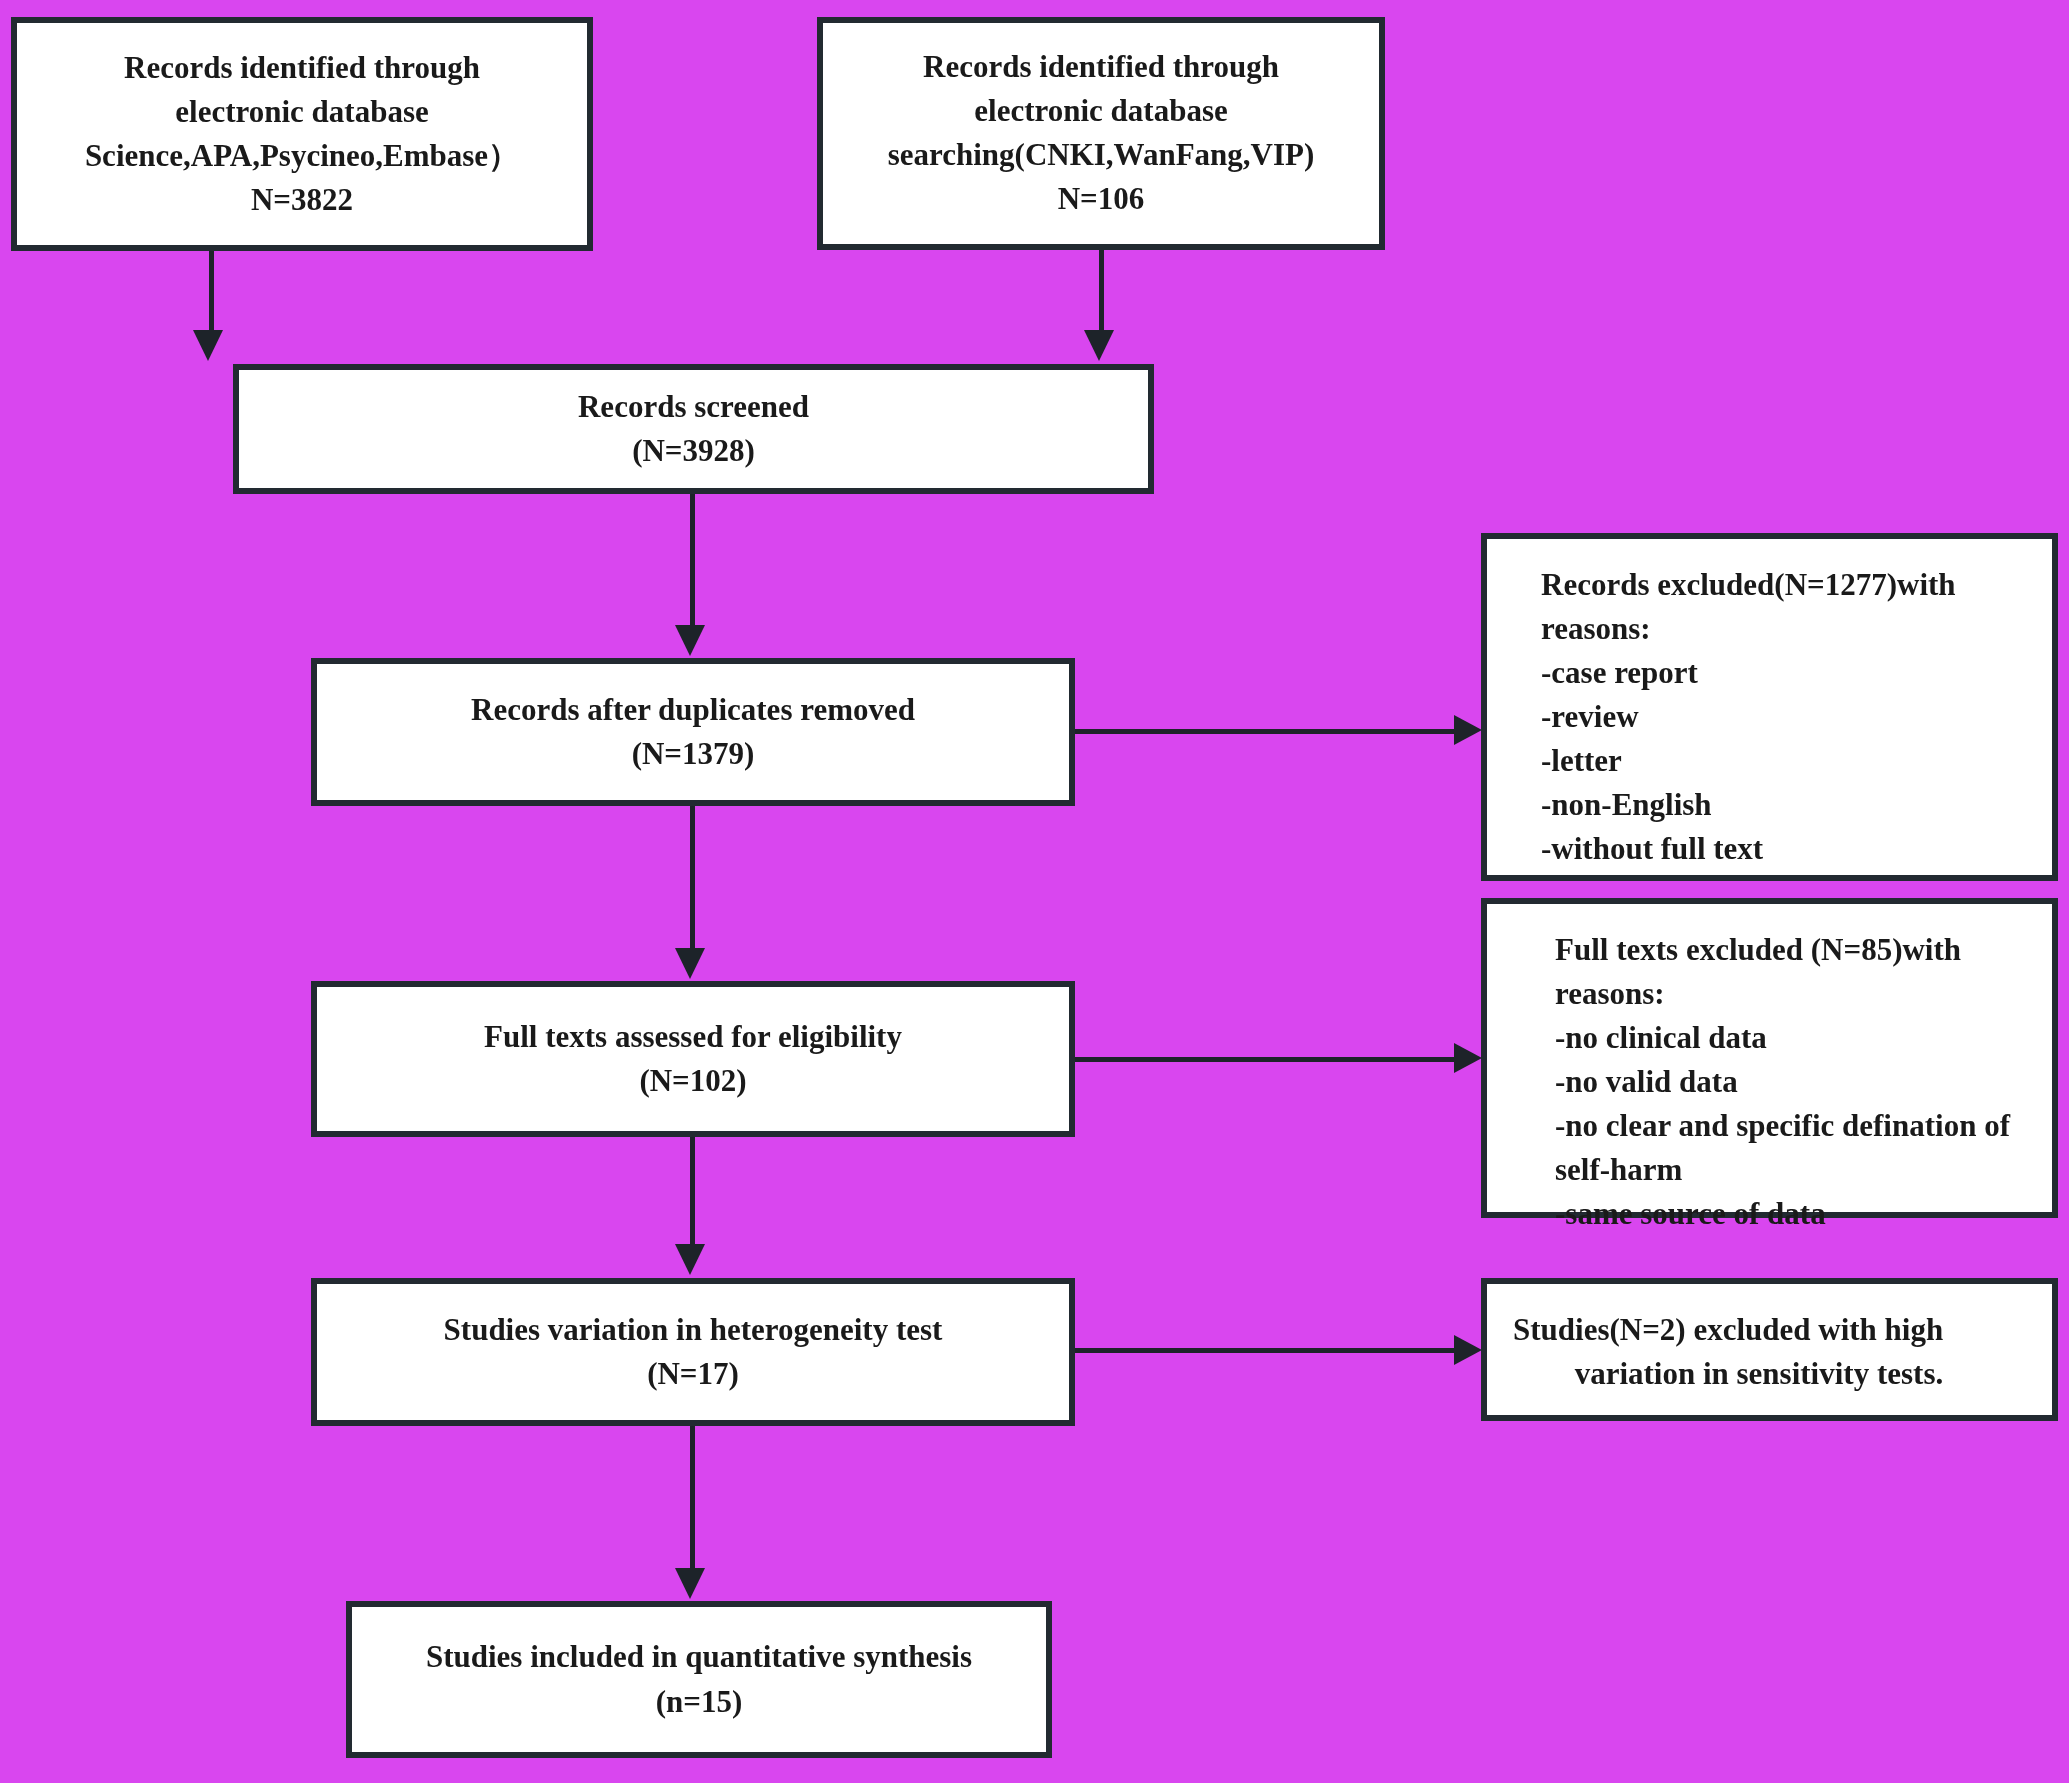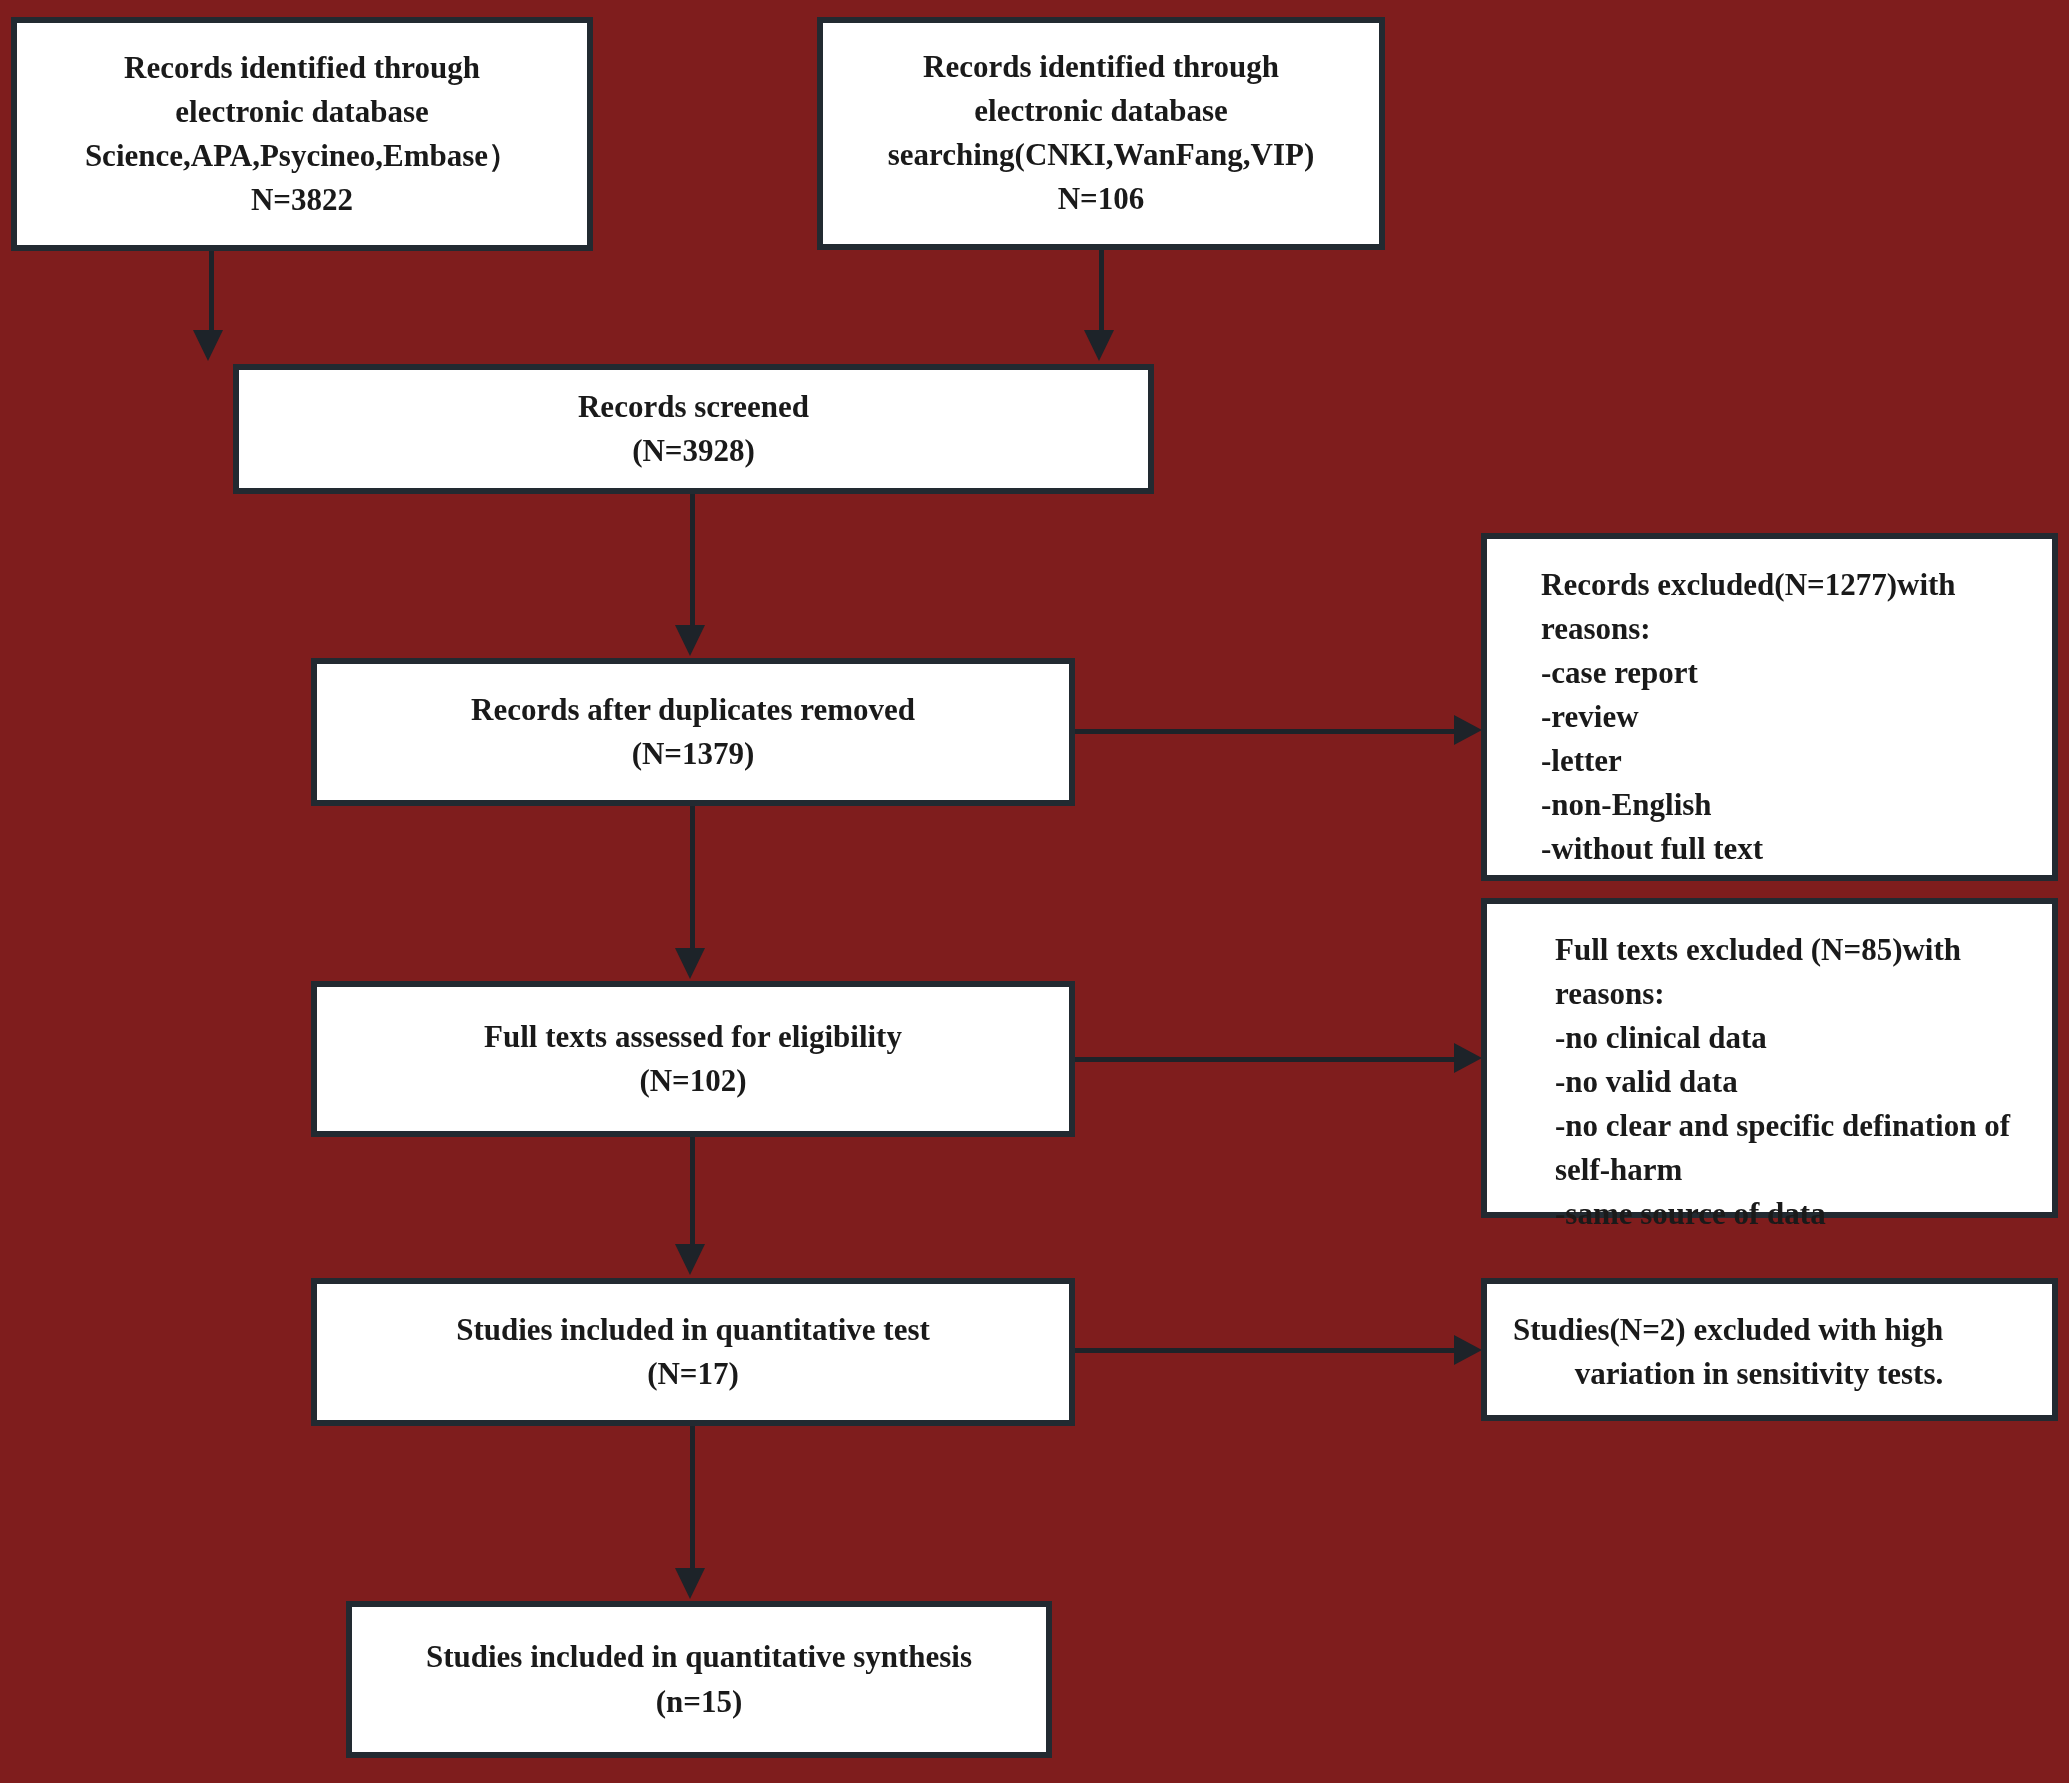--- a/index.html
+++ b/index.html
@@ -7,21 +7,21 @@
     padding: 0;
     background: #ffffff;
   }
   body {
     font-family: "Liberation Serif", "DejaVu Serif", serif;
   }
   #canvas {
     position: relative;
     width: 2069px;
     height: 1783px;
-    background: #7f1d1d;
+    background: #d946ef;
     overflow: hidden;
   }
   .box {
     position: absolute;
     box-sizing: border-box;
     border: 6.5px solid #222a31;
     background: #ffffff;
     display: flex;
     flex-direction: column;
     justify-content: center;
@@ -188,21 +188,21 @@
       <span class="line">-no clinical data</span>
       <span class="line">-no valid data</span>
       <span class="line">-no clear and specific defination of</span>
       <span class="line">self-harm</span>
       <span class="line">-same source of data</span>
     </div>
   </div>
 
   <div class="box centered" id="box-heterog">
     <div class="inner">
-      <span class="line">Studies included in quantitative test</span>
+      <span class="line">Studies variation in heterogeneity test</span>
       <span class="line">(N=17)</span>
     </div>
   </div>
 
   <div class="box left" id="box-excl-sens">
     <div class="inner">
       <span class="line">Studies(N=2) excluded with high</span>
       <span class="line">variation in sensitivity tests.</span>
     </div>
   </div>

